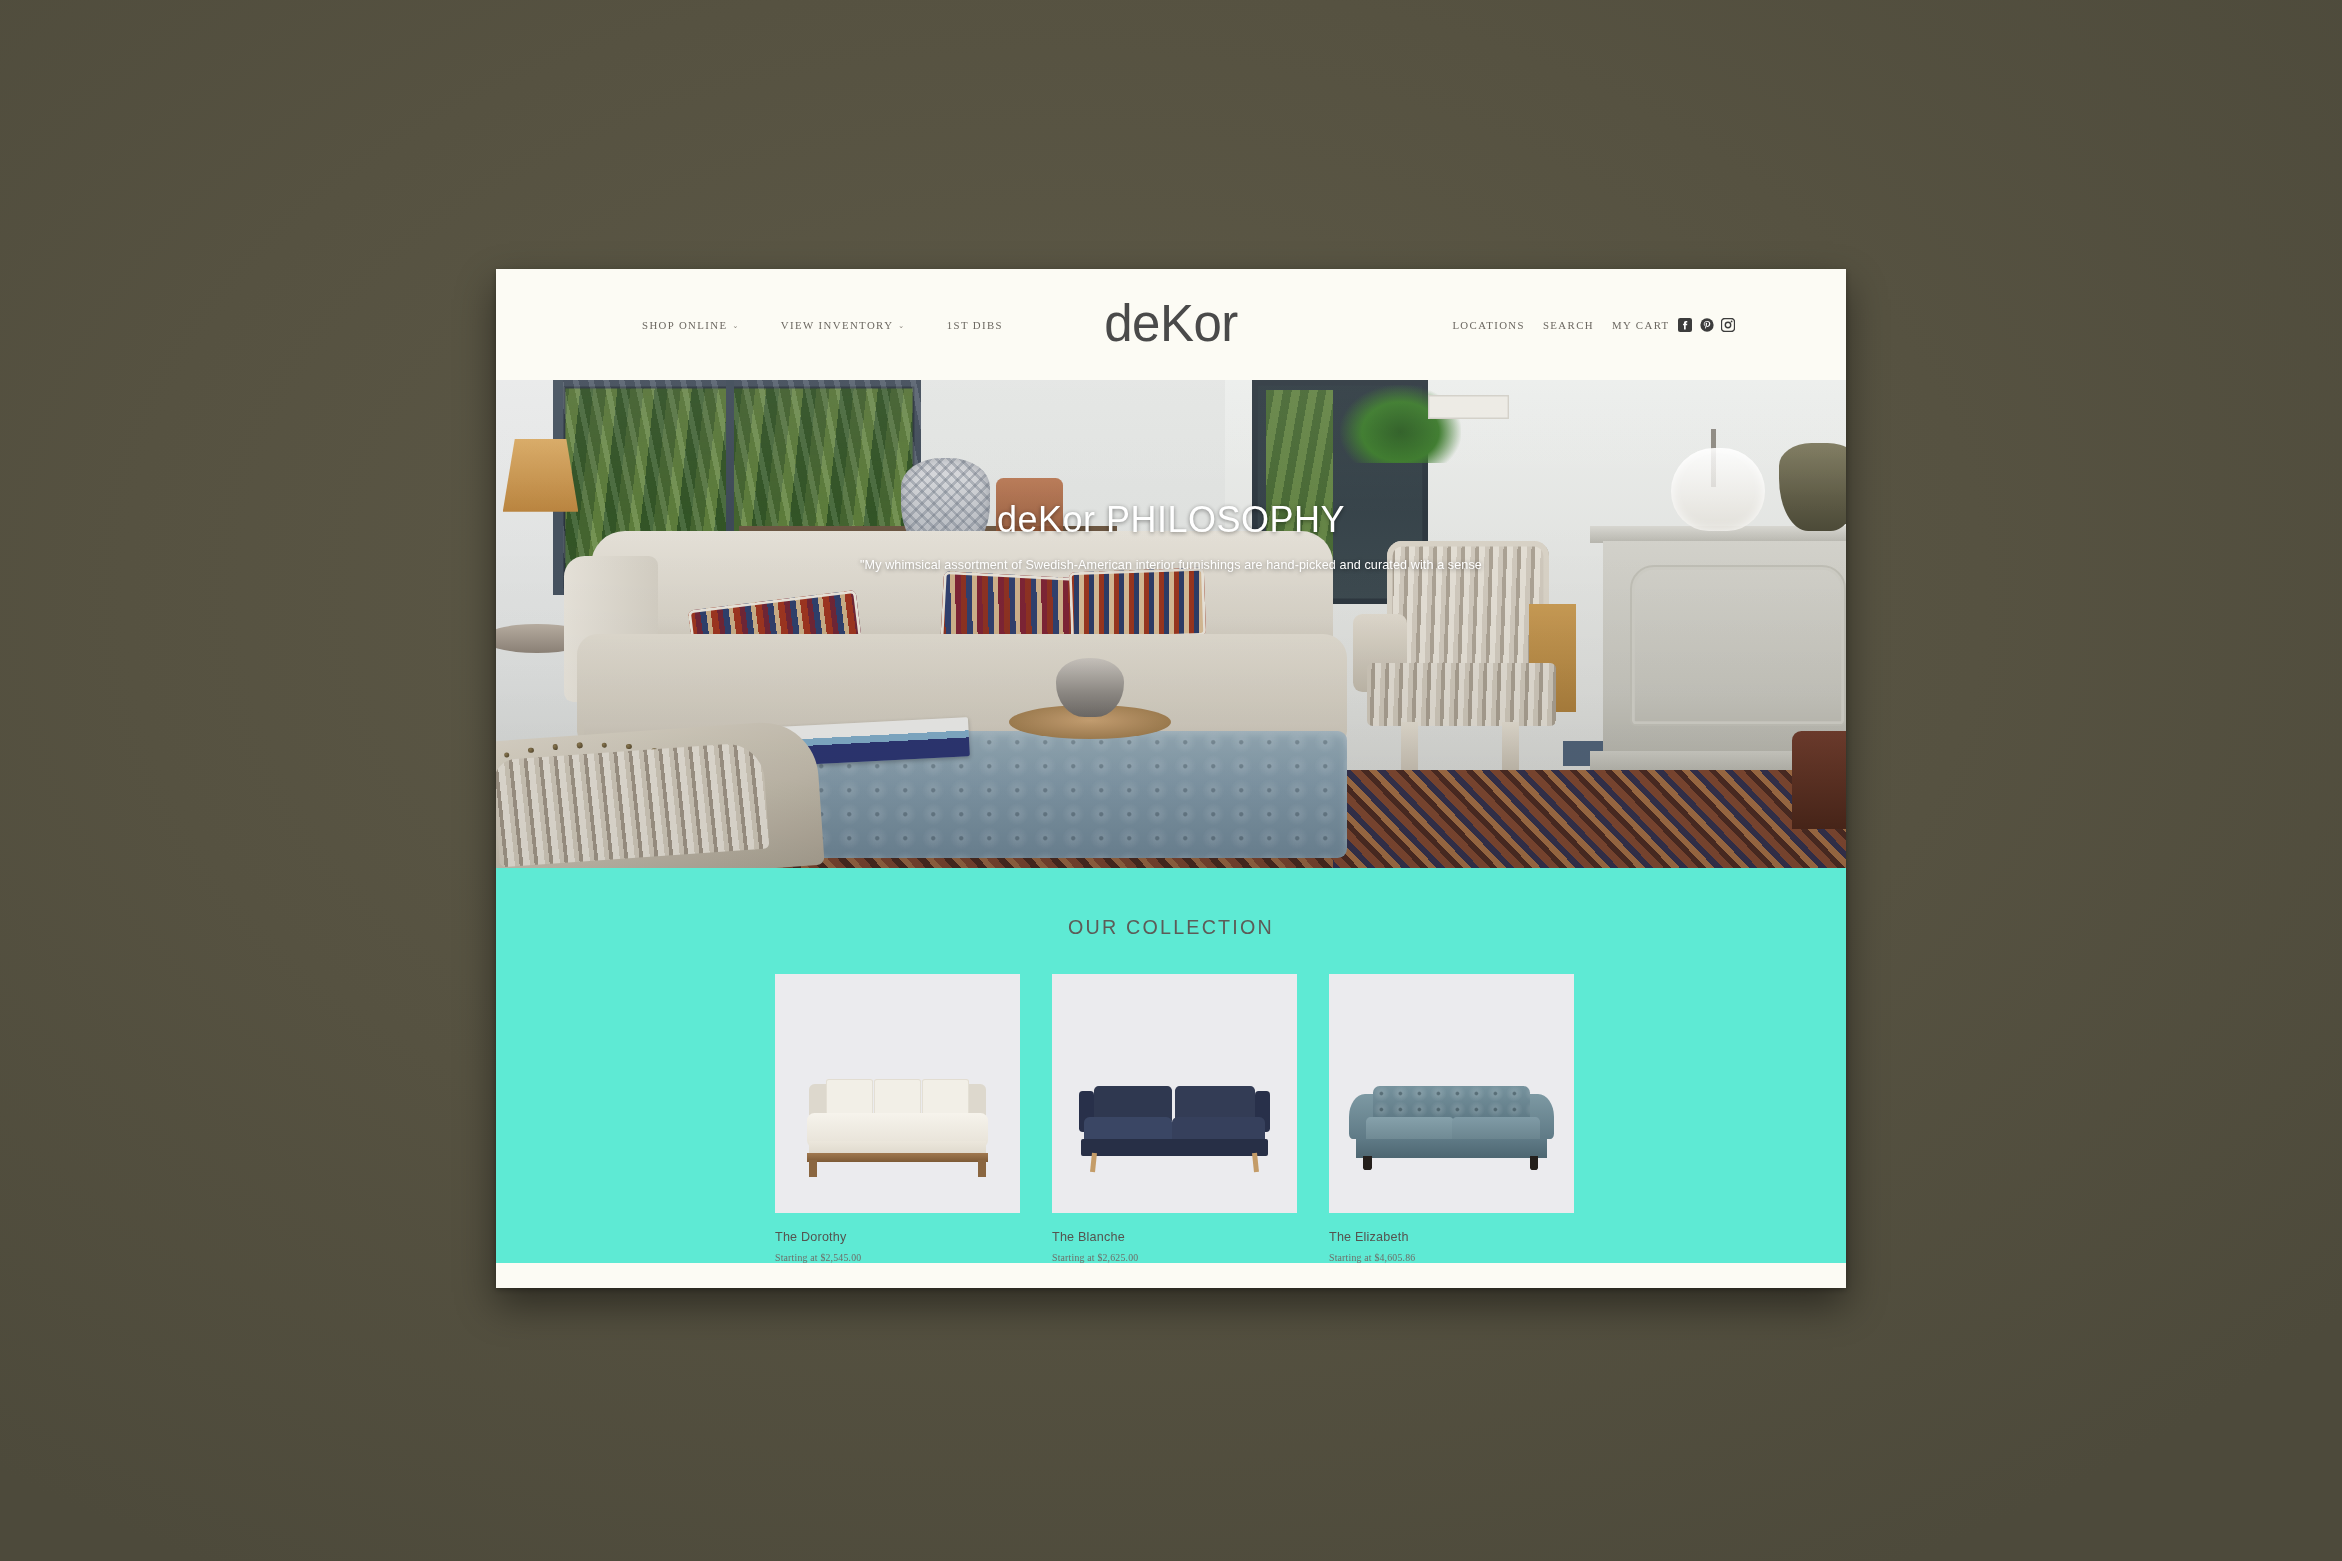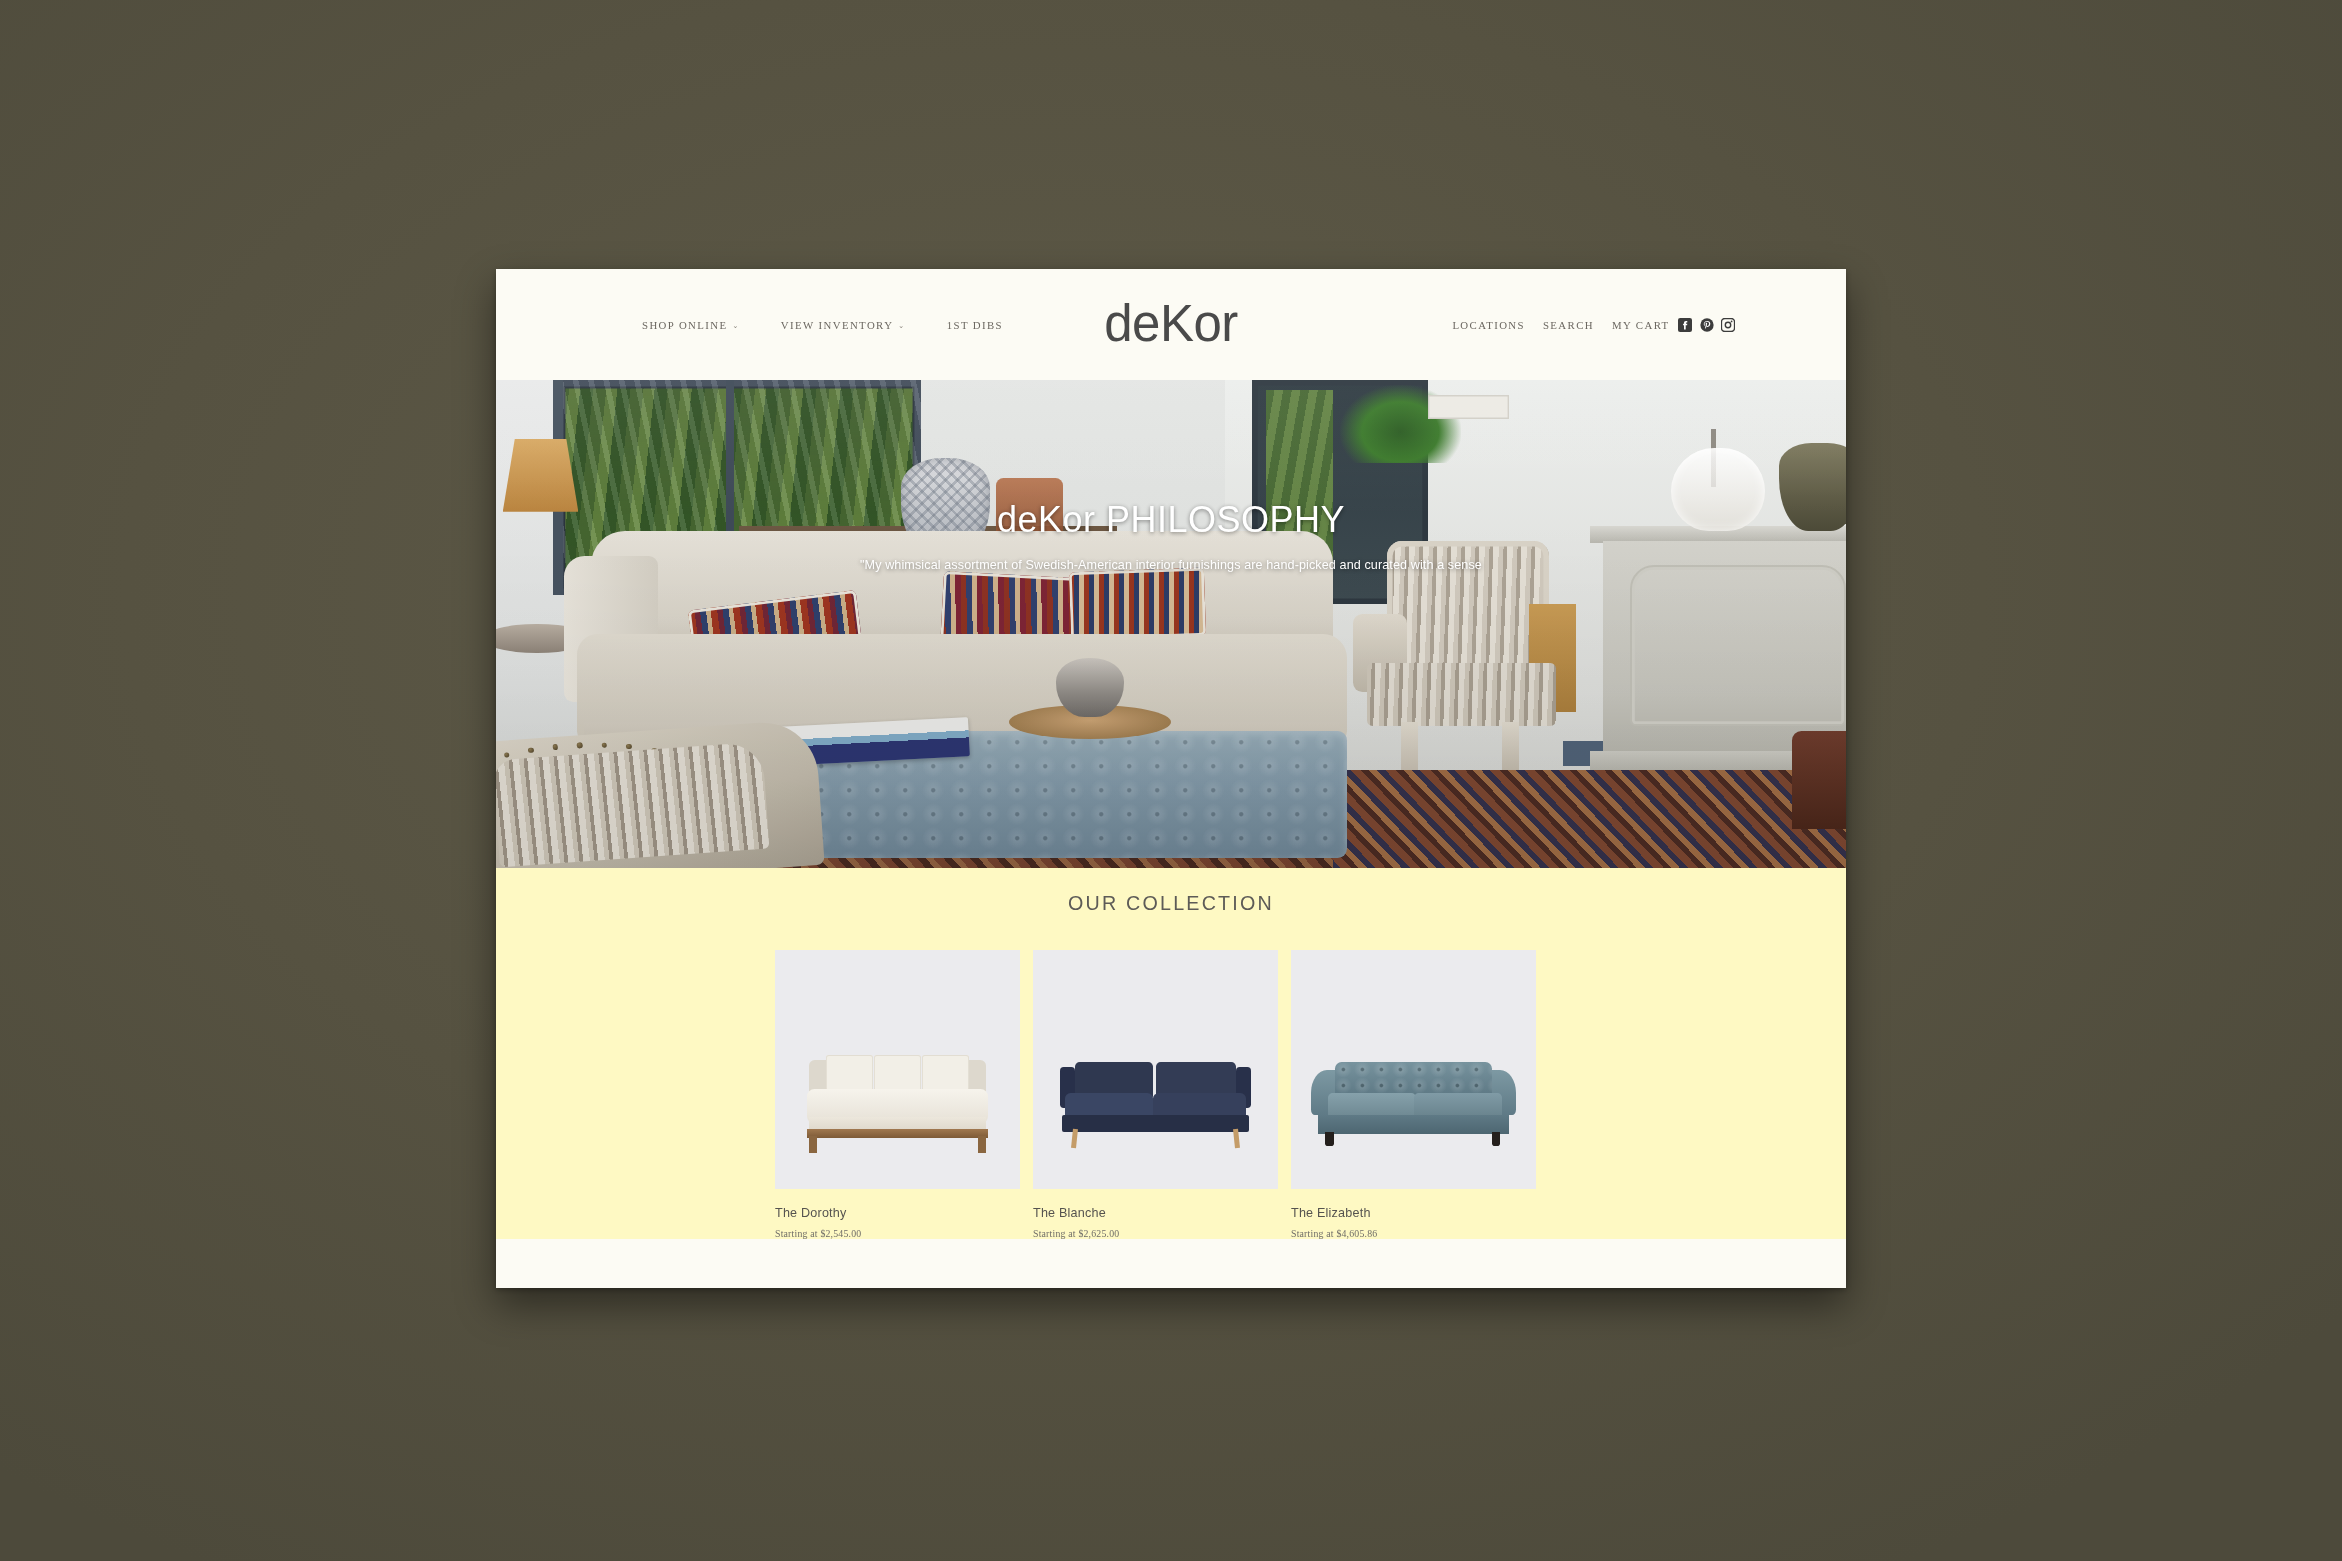--- a/index.html
+++ b/index.html
@@ -256,31 +256,31 @@
   }
   #hero-title .brand { font-weight:400; }
   #hero-sub {
     margin-top:18px;
     font-family:"Liberation Sans", sans-serif;
     font-size:12.6px; font-weight:400; color:#ffffff;
     line-height:1.55; letter-spacing:0.1px;
   }
 
   
-  #collection { background:#fef9c3; padding-top:24px; }
+  #collection { background:#5eead4; padding-top:48px; }
   #collection-title {
     text-align:center;
     font-family:"Liberation Sans", sans-serif;
     font-size:19.7px; font-weight:300;
     letter-spacing:2.2px; color:#5d5b57;
   }
   #grid {
     margin:35px auto 0;
     width:792px;
-    display:flex; gap:13px;
+    display:flex; gap:32px;
   }
   .card { width:245px; cursor:pointer; }
   .thumb {
     width:245px; height:239px;
     background:#ebebee;
     position:relative; overflow:hidden;
   }
   .p-name {
     margin-top:17px;
     font-family:"Liberation Sans", sans-serif;

